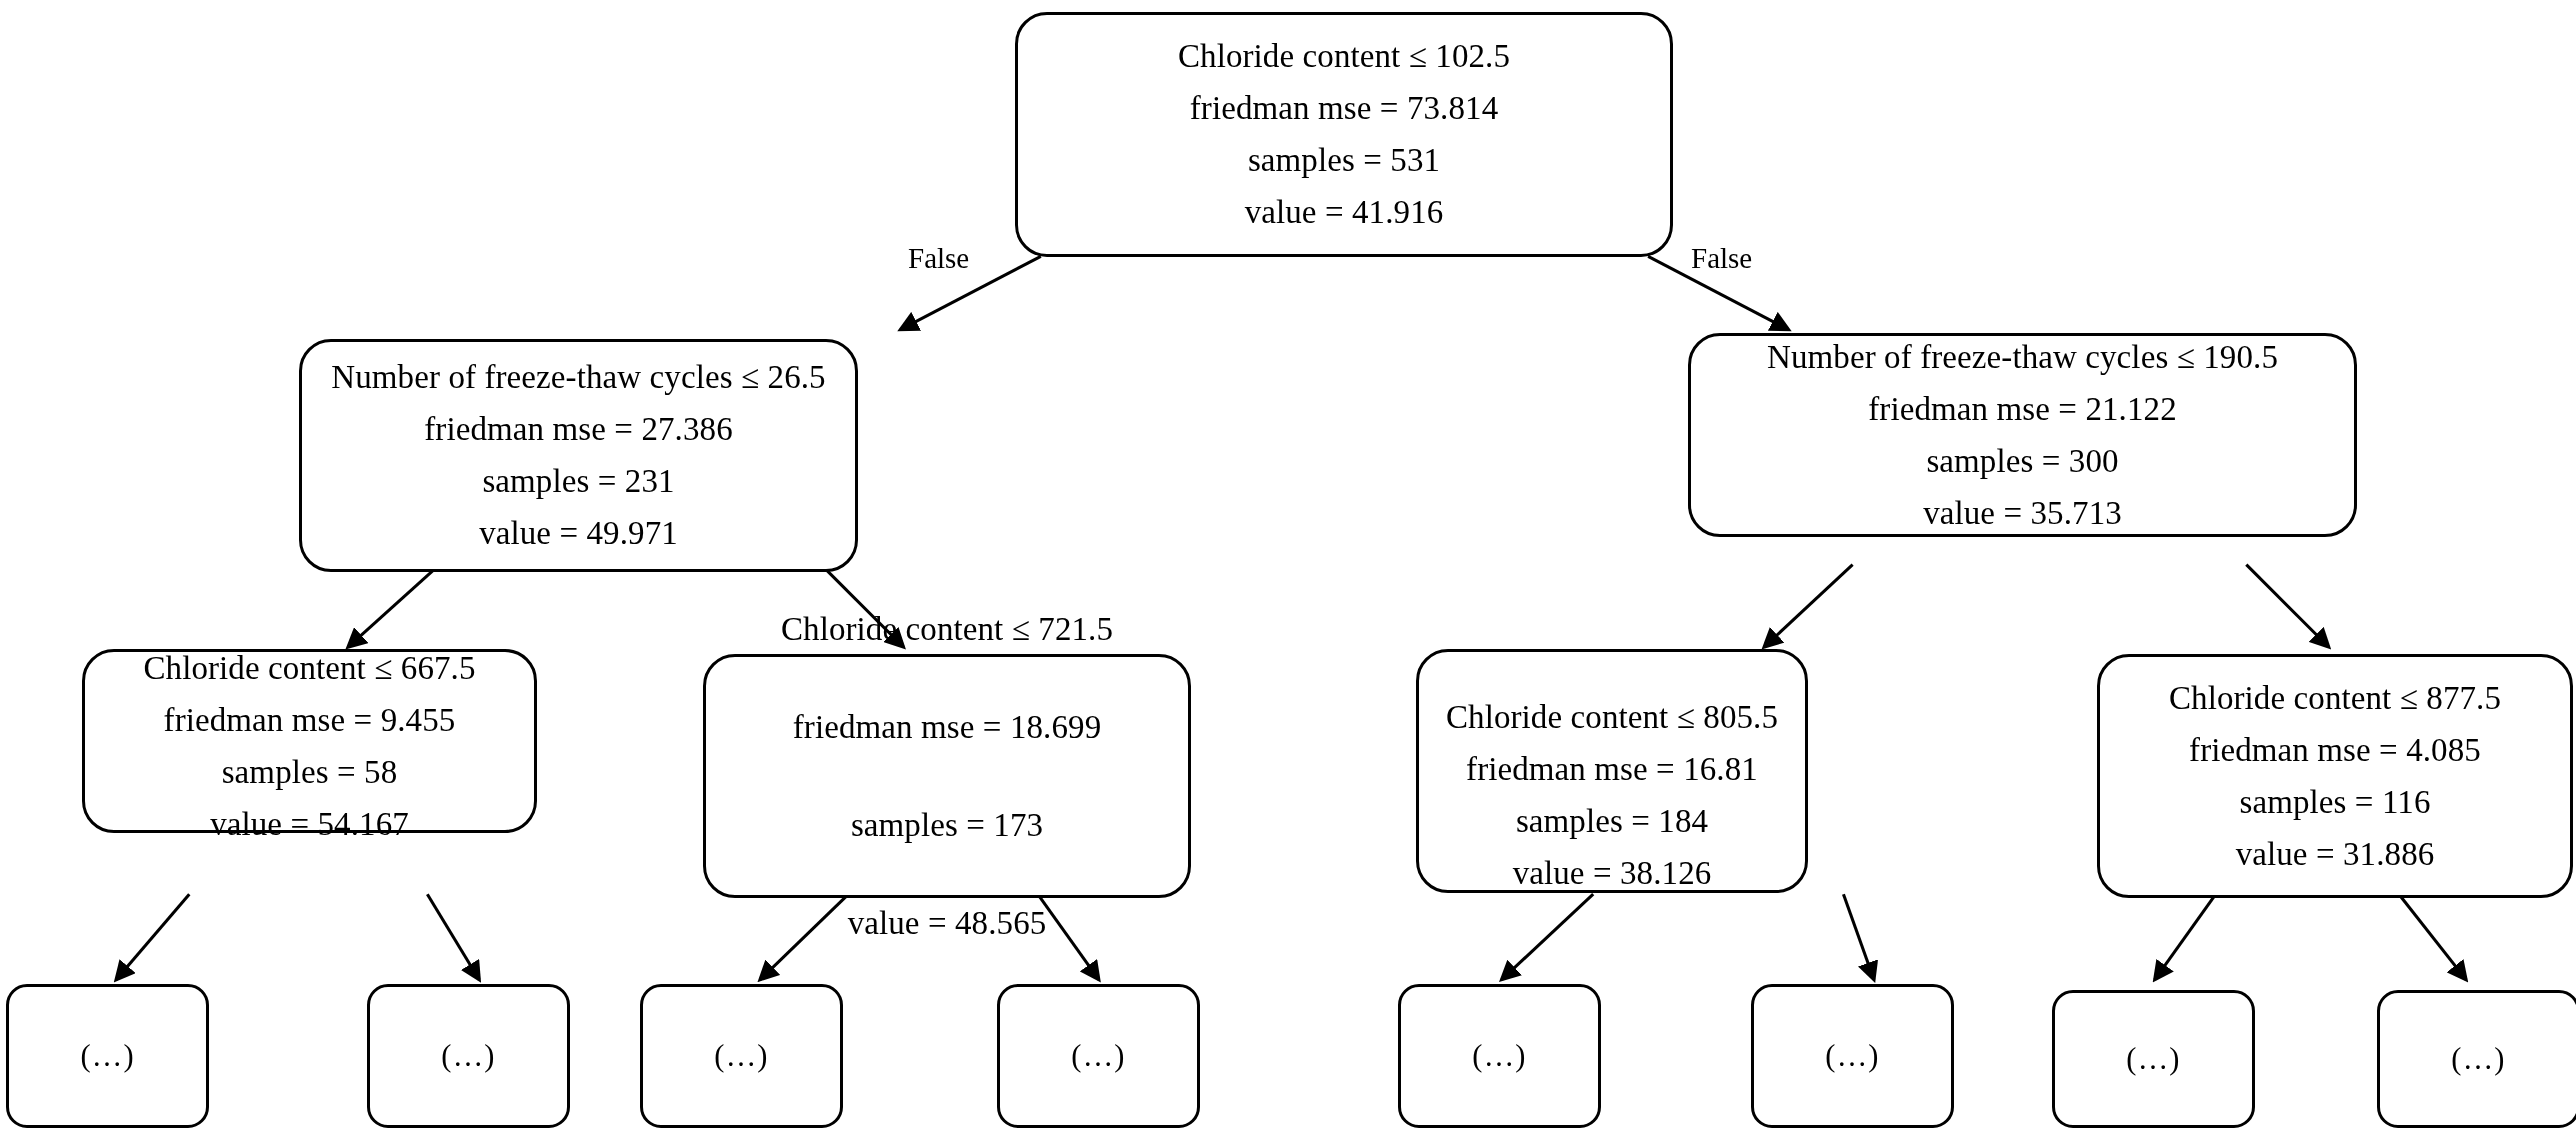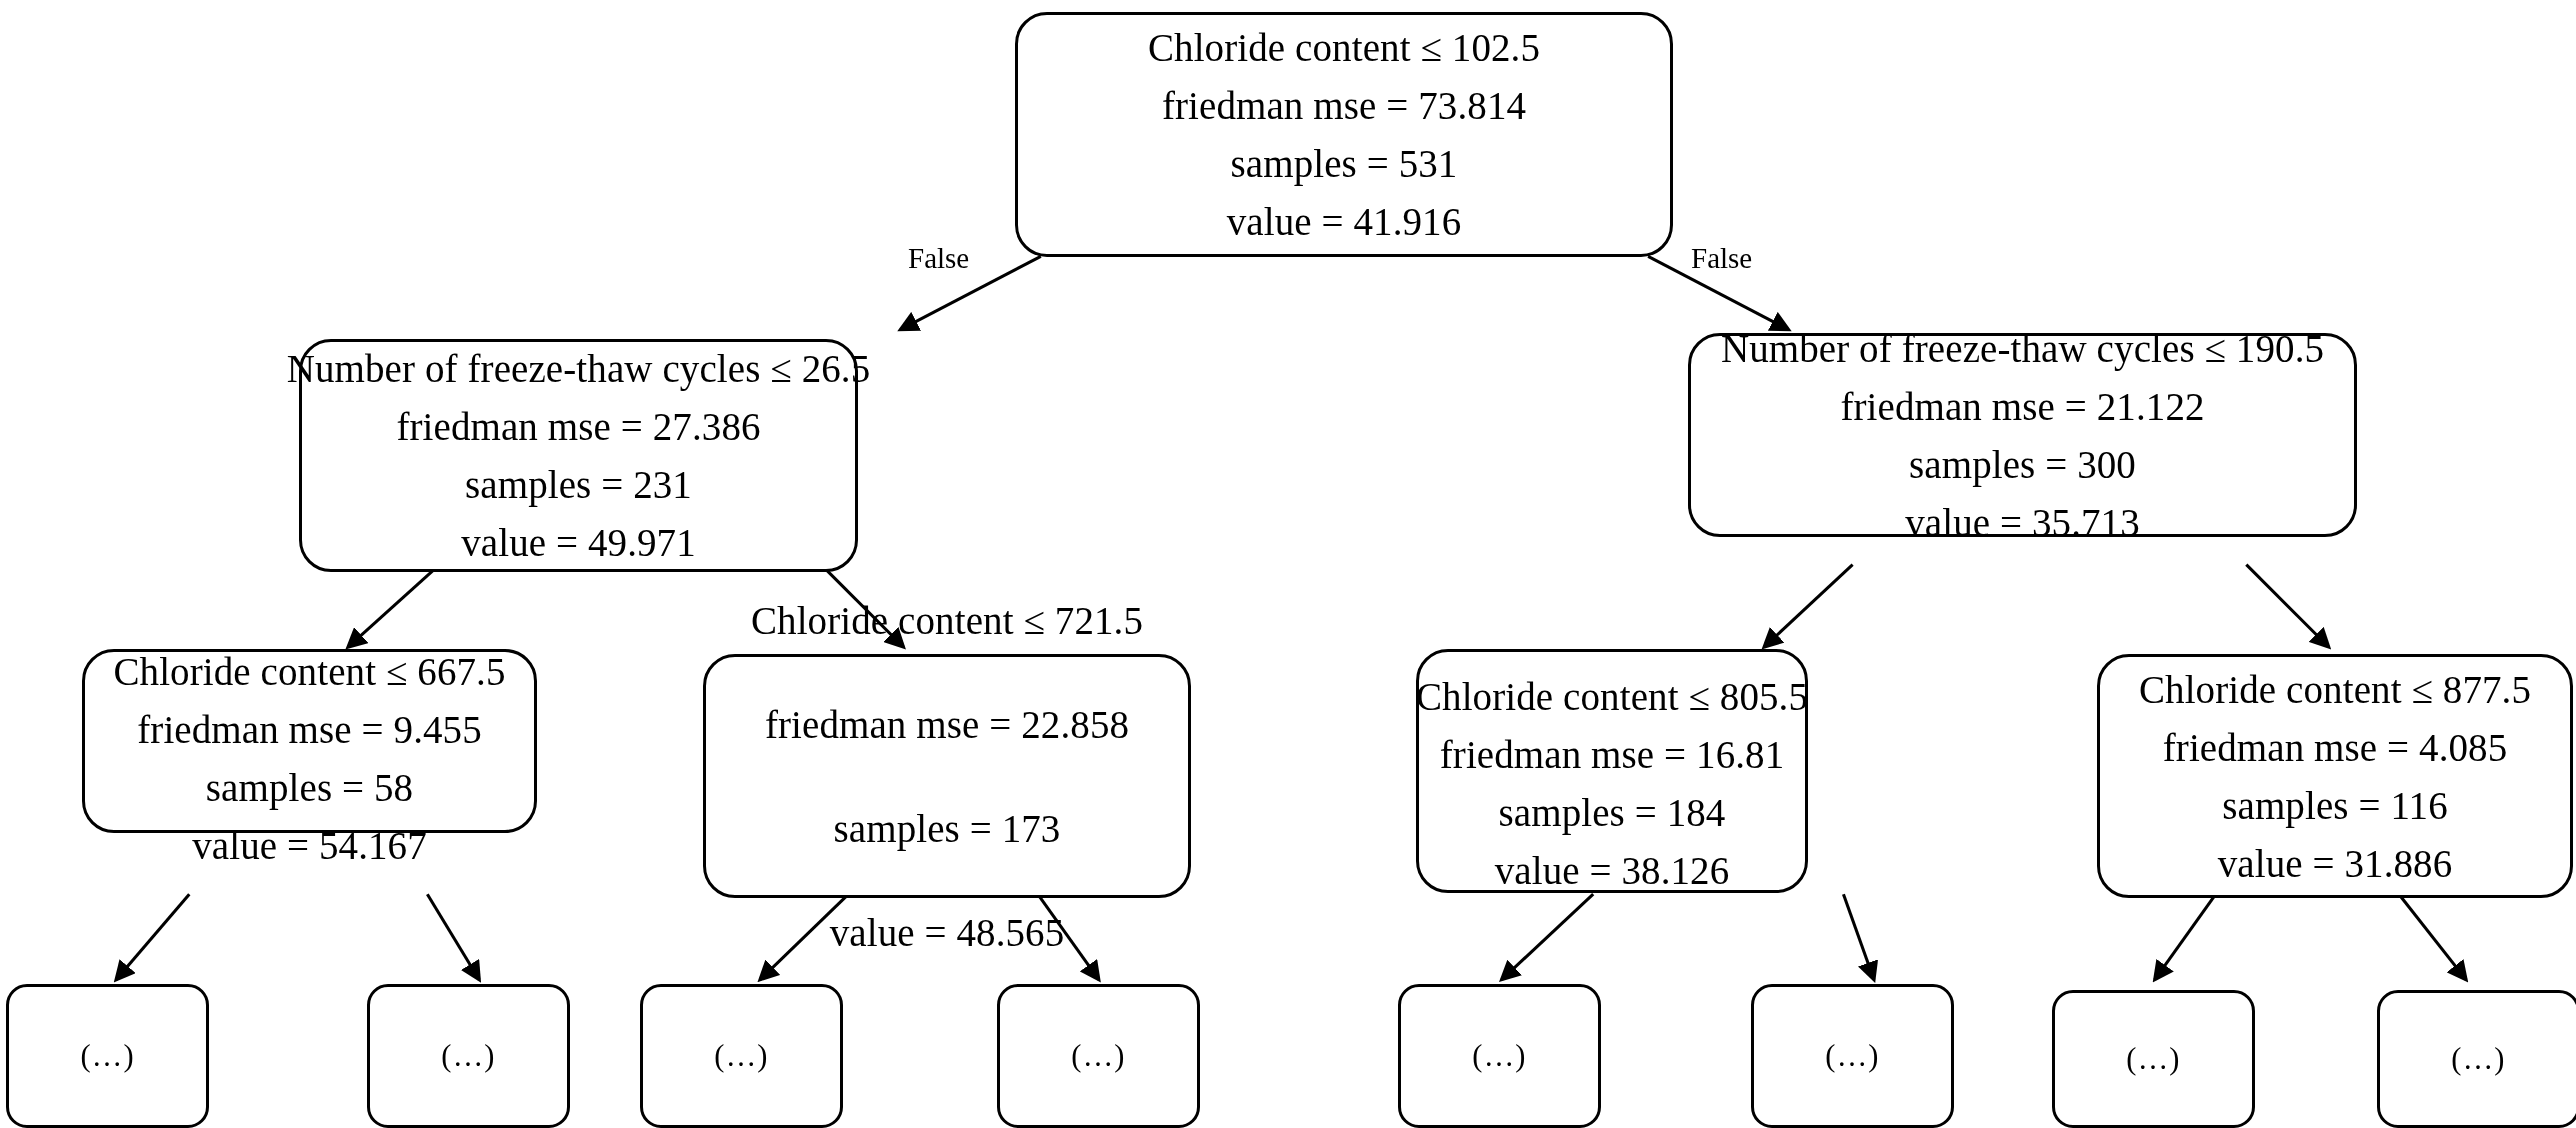--- a/index.html
+++ b/index.html
@@ -34,21 +34,21 @@
     flex-direction: column;
     align-items: center;
     justify-content: center;
     color: #000000;
     z-index: 2;
   }
   .node .line {
     display: block;
     white-space: nowrap;
     text-align: center;
-    font-size: 39px;
+    font-size: 33px;
     line-height: 1.0;
     letter-spacing: 0.1px;
   }
   .node.internal .line + .line { margin-top: 19px; }
   .node.leaf {
     border-radius: 21px;
     border-width: 3.1px;
   }
   .node.leaf .line {
     font-size: 30.5px;
@@ -124,21 +124,21 @@
 
   <div class="node internal" style="left:82px; top:649px; width:455px; height:184px;justify-content:space-between;">
     <span class="line">Chloride content ≤ 667.5</span>
     <span class="line">friedman mse = 9.455</span>
     <span class="line">samples = 58</span>
     <span class="line">value = 54.167</span>
   </div>
 
   <div class="node internal" style="left:703px; top:654px; width:488px; height:244px;gap:46px;">
     <span class="line">Chloride content ≤ 721.5</span>
-    <span class="line">friedman mse = 22.858</span>
+    <span class="line">friedman mse = 18.699</span>
     <span class="line">samples = 173</span>
     <span class="line">value = 48.565</span>
   </div>
 
   <div class="node internal" style="left:1416px; top:649px; width:392px; height:244px;justify-content:flex-end;">
     <span class="line">Chloride content ≤ 805.5</span>
     <span class="line">friedman mse = 16.81</span>
     <span class="line">samples = 184</span>
     <span class="line">value = 38.126</span>
   </div>

